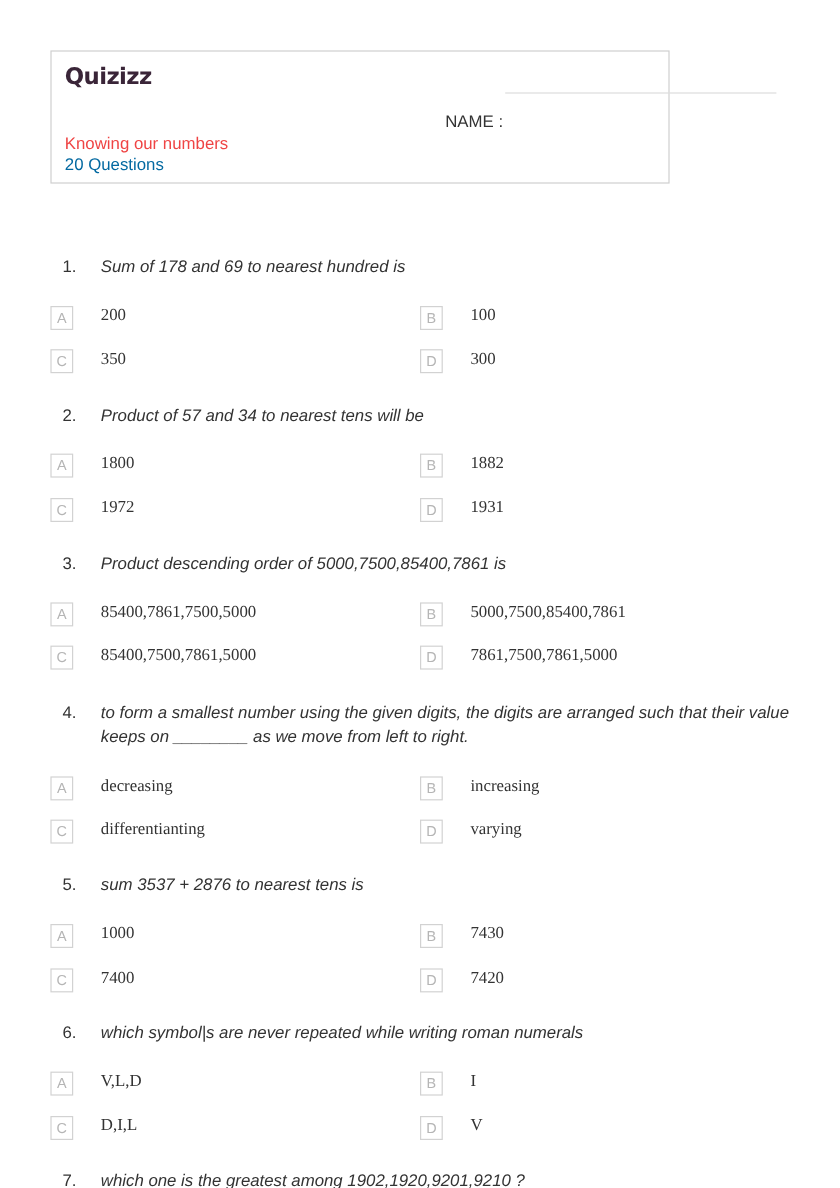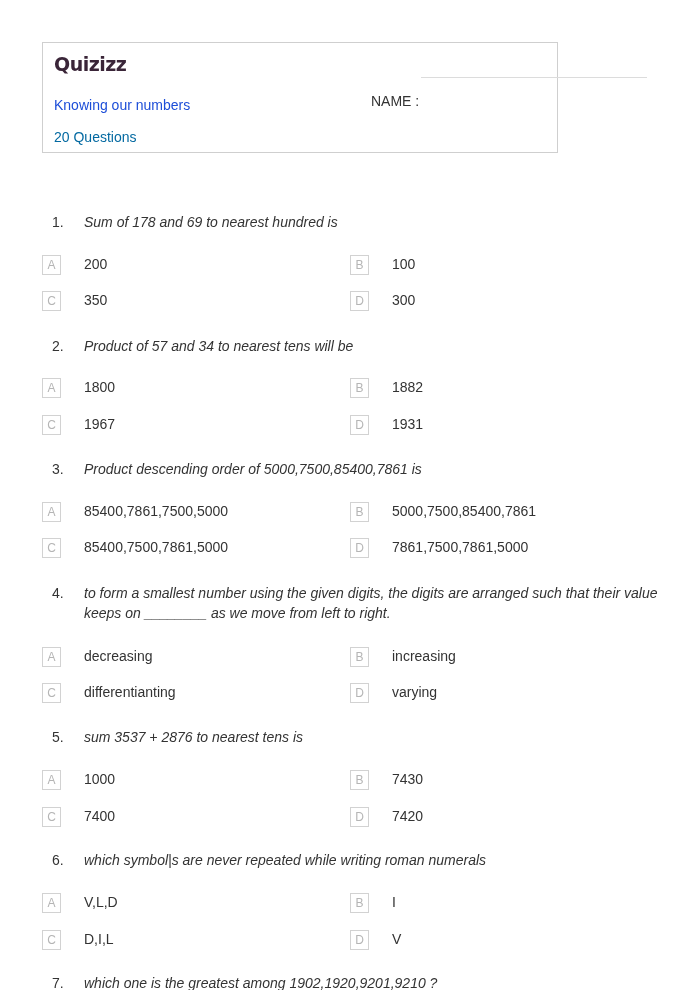--- a/index.html
+++ b/index.html
@@ -2,32 +2,32 @@
 <html><head>
 <meta charset="utf-8">
 <style>
   html, body { margin: 0; padding: 0; background: #ffffff; }
   body { width: 700px; height: 990px; overflow: hidden; position: relative;
          font-family: "Liberation Sans", "DejaVu Sans", sans-serif; color: #333333; }
   .header-box { position: absolute; left: 42px; top: 42px; width: 516px; height: 111px;
                 border: 1px solid #cfcfcf; box-sizing: border-box; }
   .logo { position: absolute; left: 11px; top: 10px; font-family: "DejaVu Sans", sans-serif;
           font-weight: bold; font-size: 19px; color: #3a2538; letter-spacing: -0.5px; }
-  .ws-title { position: absolute; left: 11px; top: 54px; font-size: 14px; color: #1d4ed8; }
+  .ws-title { position: absolute; left: 11px; top: 68px; font-size: 14px; color: #ef4444; }
   .ws-count { position: absolute; left: 11px; top: 86px; font-size: 14px; color: #0369a1; }
   .field { position: absolute; left: 328px; width: 276px; height: 20px; }
   .field .lbl { position: absolute; left: 0; top: 0; font-size: 14px; color: #333; margin-top: 33px; }
   .field .line { position: absolute; left: 50px; right: 0; top: 17px; border-bottom: 1px solid #dcdcdc; }
   .q { position: absolute; left: 52px; font-size: 14px; color: #333; line-height: 20px; }
   .q .num { position: absolute; left: 0; top: 0; width: 30px; }
   .q .text { position: absolute; left: 32px; top: 0; width: 575px; font-style: italic; }
   .opt { position: absolute; height: 22px; }
   .opt .letter { position: absolute; left: 0; top: 0; width: 19px; height: 20px; border: 1px solid #d2d2d2;
                  box-sizing: border-box; font-size: 12px; color: #b5b5b5; text-align: center; line-height: 18px; }
-  .opt .val { position: absolute; left: 42px; top: 1px; font-size: 14px; color: #333; white-space: nowrap; }
+  .opt .val { position: absolute; left: 42px; top: 1px; font-size: 14px; color: #333; white-space: nowrap; font-family: Liberation Serif, serif; }
 </style>
 </head>
 <body>
 
 <div class="header-box">
   <div class="logo">Quizizz</div>
   <div class="ws-title">Knowing our numbers</div>
   <div class="ws-count">20 Questions</div>
   <div class="field" style="top:17px;">
     <span class="lbl">NAME :</span>
@@ -63,21 +63,21 @@
 <div class="opt" style="left:42px;top:378px;">
     <span class="letter">A</span>
     <span class="val">1800</span>
   </div>
 <div class="opt" style="left:350px;top:378px;">
     <span class="letter">B</span>
     <span class="val">1882</span>
   </div>
 <div class="opt" style="left:42px;top:415px;">
     <span class="letter">C</span>
-    <span class="val">1967</span>
+    <span class="val">1972</span>
   </div>
 <div class="opt" style="left:350px;top:415px;">
     <span class="letter">D</span>
     <span class="val">1931</span>
   </div>
 
 <div class="q" style="top:459px;">
   <span class="num">3.</span>
   <span class="text">Product descending order of 5000,7500,85400,7861 is</span>
 </div>

